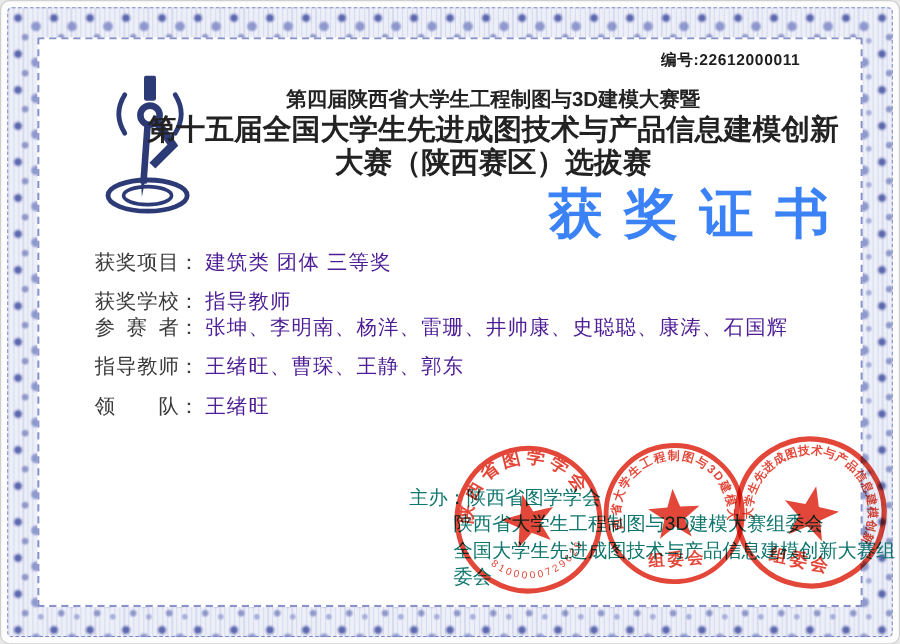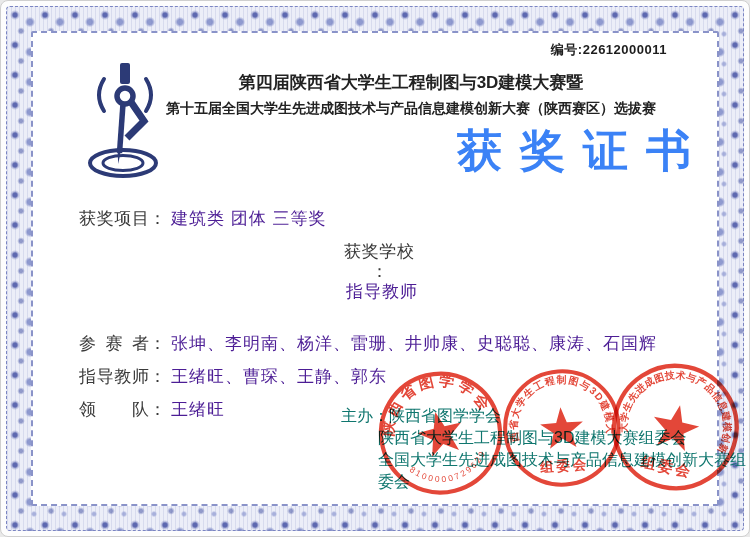--- a/index.html
+++ b/index.html
@@ -30,28 +30,28 @@
     position:absolute; inset:30px;
     background:#fff; border:2px dashed #8a93c9; border-radius:2px;
   }
   .serial {
     position:absolute; top:40px; right:82px;
     font-size:13px; font-weight:bold; color:#1d1d1d; letter-spacing:.5px;
   }
   .logo { position:absolute; left:76px; top:62px; }
   .header { position:absolute; left:112px; right:40px; top:70px; text-align:center; color:#222; }
   .t1 { font-size:17px; font-weight:bold; line-height:24px; }
-  .t2 { font-size:14px; font-weight:bold; line-height:27px; }
+  .t2 { font-size:24px; font-weight:bold; line-height:27px; }
   .main-title {
     margin-top:4px; font-size:45px; font-weight:900; color:#3b82f6;
     letter-spacing:18px; padding-left:18px; line-height:50px;text-align:right;
   }
   .fields { position:absolute; left:78px; top:208px; width:600px; color:#333; }
-  .frow { display:flex; align-items:center; margin-bottom:13px; font-size:17px; line-height:20px; }
-  .frow.gap { margin-bottom:32px;flex-direction:column; }
+  .frow { display:flex; align-items:flex-end; margin-bottom:13px; font-size:17px; line-height:20px; }
+  .frow.gap { margin-bottom:1px; }
   .flabel { display:inline-block; width:70px; text-align:justify; text-align-last:justify; color:#3a3a3a; }
   .fcolon { display:inline-block; width:16px; color:#3a3a3a; }
   .fvalue { margin-left:6px; white-space:nowrap; color:#4c1d95; letter-spacing:1px; }
   .footer { position:absolute; left:340px; top:404px; font-size:16px; line-height:22px; color:#0f766e; z-index:1; }
   .footer .ind { padding-left:37px; }
   .footer .date { padding-left:173px; letter-spacing:1px; }
   .seal { position:absolute; z-index:5; mix-blend-mode:multiply; opacity:.9; }
   .seal-1 { left:374px; top:366px; transform:rotate(-14deg); }
   .seal-2 { left:498px; top:364px; transform:rotate(-4deg); }
   .seal-3 { left:606px; top:358px; transform:rotate(12deg); }

